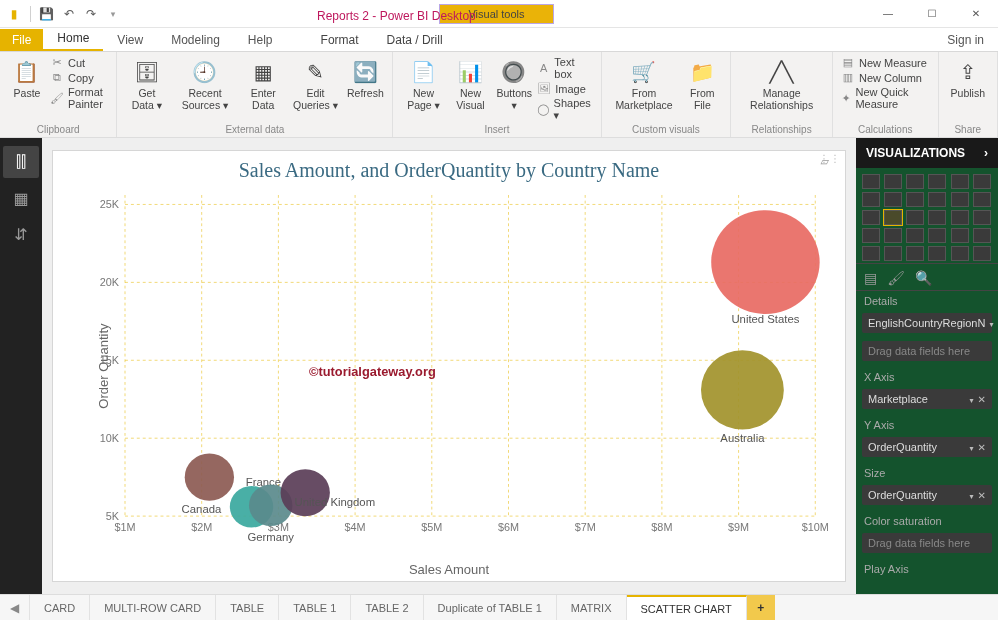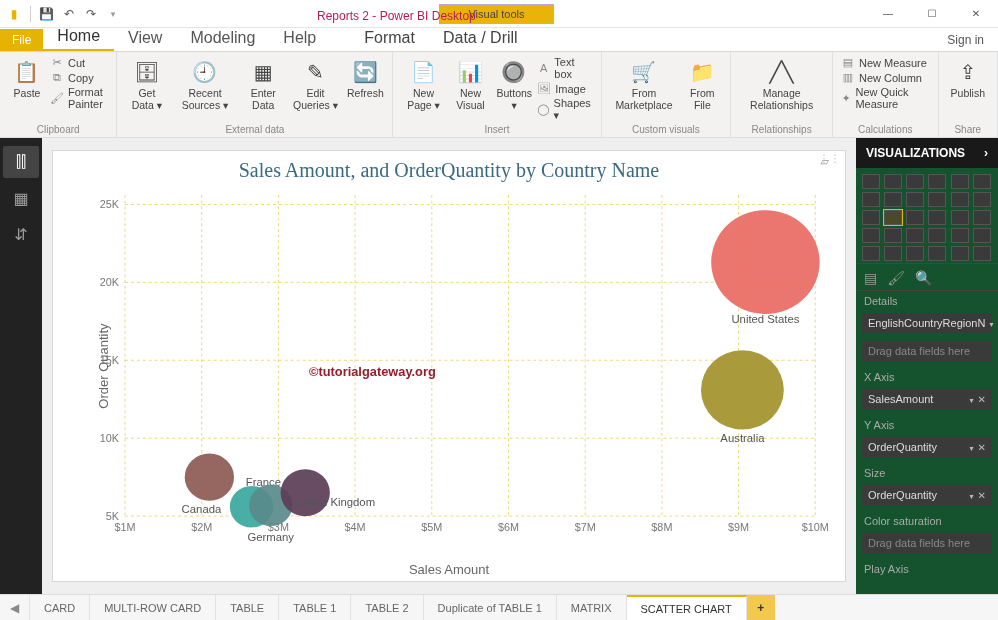--- a/index.html
+++ b/index.html
@@ -8,21 +8,21 @@
 .qat { display:flex; align-items:center; padding:0 6px; gap:6px; }
 .qat .sep { width:1px; height:16px; background:#d0d0d0; margin:0 2px; }
 .qat-ico { width:16px; height:16px; display:inline-flex; align-items:center; justify-content:center; color:#5a5a5a; font-size:12px; }
 .titlebar-center { flex:1; display:flex; justify-content:center; position:relative; }
 .visual-tools { background:#eab308; color:#444; font-size:11px; padding:3px 28px; border:1px solid #b9a6e6; }
 .app-title { position:absolute; left:190px; top:5px; font-size:12px; color:#be185d; }
 .win-controls { display:flex; }
 .win-controls div { width:44px; height:28px; display:flex; align-items:center; justify-content:center; font-family: "Segoe MDL2 Assets", sans-serif; font-size:10px; color:#555;}
 .tabstrip { height:24px; display:flex; align-items:flex-end; border-bottom:1px solid #d8d8d8; }
 .file-tab { background:#e6b300; color:#fff; padding:4px 12px; font-size:12px; }
-.tab { padding:4px 14px; font-size:16px; color:#555; }
+.tab { padding:4px 14px; font-size:12px; color:#555; }
 .tab.home { border-bottom:2px solid #e6b300; color:#333; }
 .tab.context { color:#444; }
 .signin { margin-left:auto; padding:4px 14px; font-size:12px; color:#555; }
 .ribbon { background:#f3f2f1; border-bottom:1px solid #ddd; height:86px; display:flex; }
 .rgroup { border-right:1px solid #e0e0e0; padding:4px 8px 2px; display:flex; flex-direction:column; }
 .rgroup-body { display:flex; gap:4px; flex:1; }
 .rgroup-label { text-align:center; font-size:10px; color:#888; margin-top:2px; }
 .big-btn { display:flex; flex-direction:column; align-items:center; justify-content:flex-start; padding:2px 4px; min-width:38px; }
 .big-btn .ico { width:28px; height:28px; display:flex; align-items:center; justify-content:center; font-size:20px; }
 .big-btn .lbl { font-size:10.5px; color:#444; text-align:center; line-height:1.1; margin-top:2px; }
@@ -350,21 +350,21 @@
     <div class="field-section">Details</div>
     <div class="field-well">
         <span>EnglishCountryRegionN</span>
         <span><span class="chev">▾</span><span class="x">✕</span></span>
       </div>
     <div class="field-well empty">
         <span>Drag data fields here</span>
       </div>
     <div class="field-section">X Axis</div>
     <div class="field-well">
-        <span>SalesAmount</span>
+        <span>Marketplace</span>
         <span><span class="chev">▾</span><span class="x">✕</span></span>
       </div>
     <div class="field-section">Y Axis</div>
     <div class="field-well">
         <span>OrderQuantity</span>
         <span><span class="chev">▾</span><span class="x">✕</span></span>
       </div>
     <div class="field-section">Size</div>
     <div class="field-well">
         <span>OrderQuantity</span>

